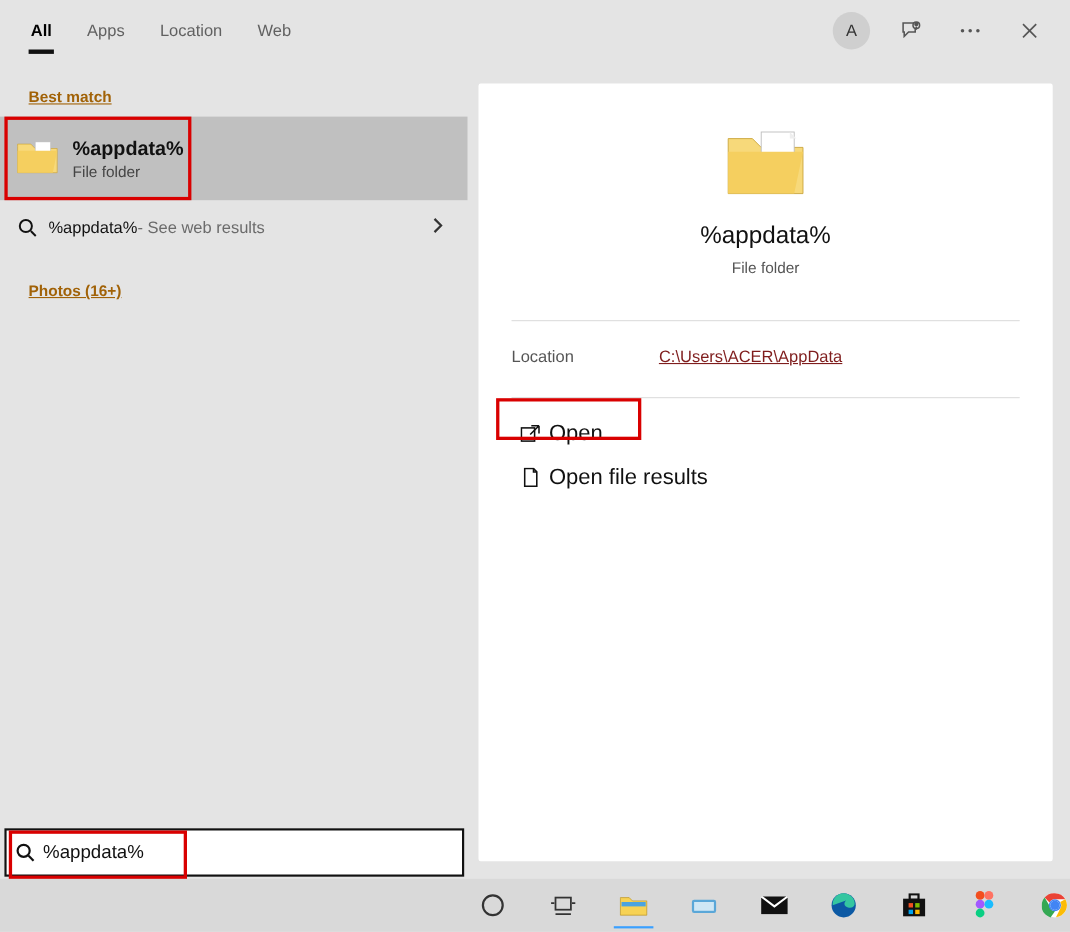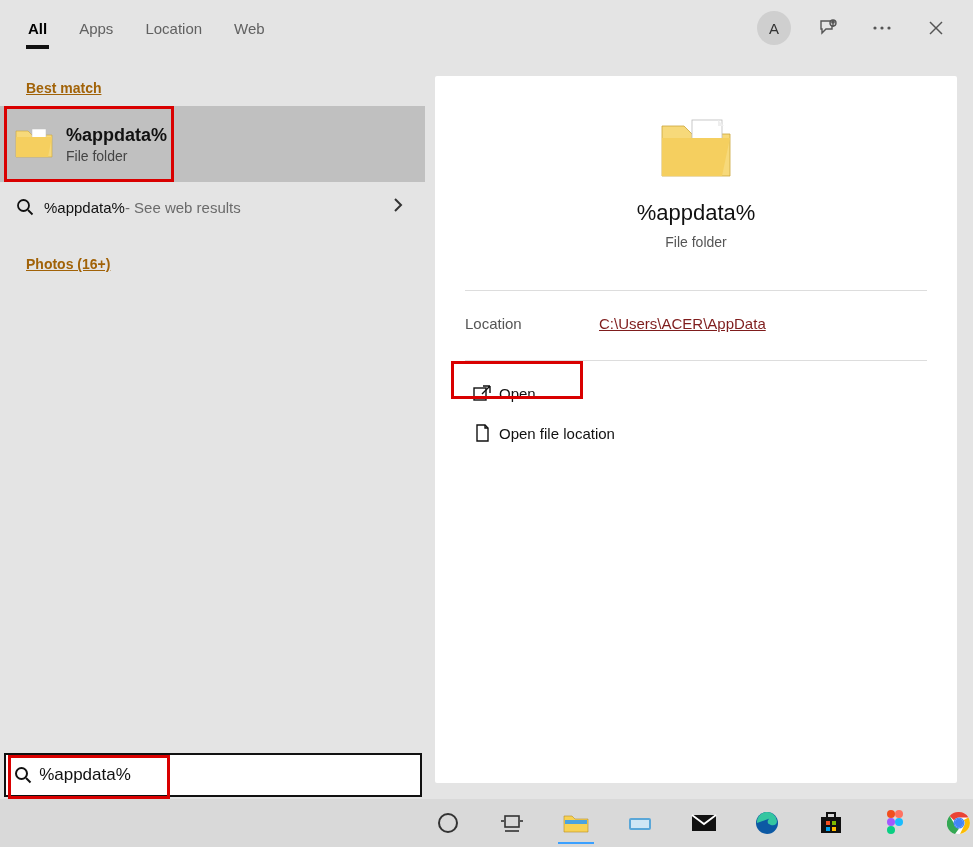--- a/index.html
+++ b/index.html
@@ -139,21 +139,21 @@
 
 .right-actions {
   margin-top: 20px;
   border-top: 1px solid #ddd;
   margin-left: 30px; margin-right: 30px;
   padding-top: 12px;
 }
 .action-row {
   display: flex; align-items: center;
   height: 40px;
-  font-size: 15px; color: #111;
+  font-size: 20px; color: #111;
   cursor: pointer;
 }
 .action-row .aicon {
   width: 34px; display: flex; justify-content: center; color: #222;
 }
 .action-highlight {
   position: absolute; width: 132px; height: 38px;
   border: 3px solid #d90000; pointer-events: none;
 }
 
@@ -300,21 +300,21 @@
           </span>
           <span>Open</span>
         </div>
         <div class="action-row">
           <span class="aicon">
             <svg width="16" height="18" viewBox="0 0 16 18" fill="none" stroke="#111" stroke-width="1.4">
               <path d="M3 1 h8 l3 3 v13 h-11 z"></path>
                 <path d="M11 1 v3 h3"></path>
             </svg>
           </span>
-          <span>Open file location</span>
+          <span>Open file results</span>
         </div>
       </div>
     </div>
 
   </div>
 </div>
 
 <div class="search-bar">
   <div class="sb-highlight"></div>
   <span class="sb-icon">

